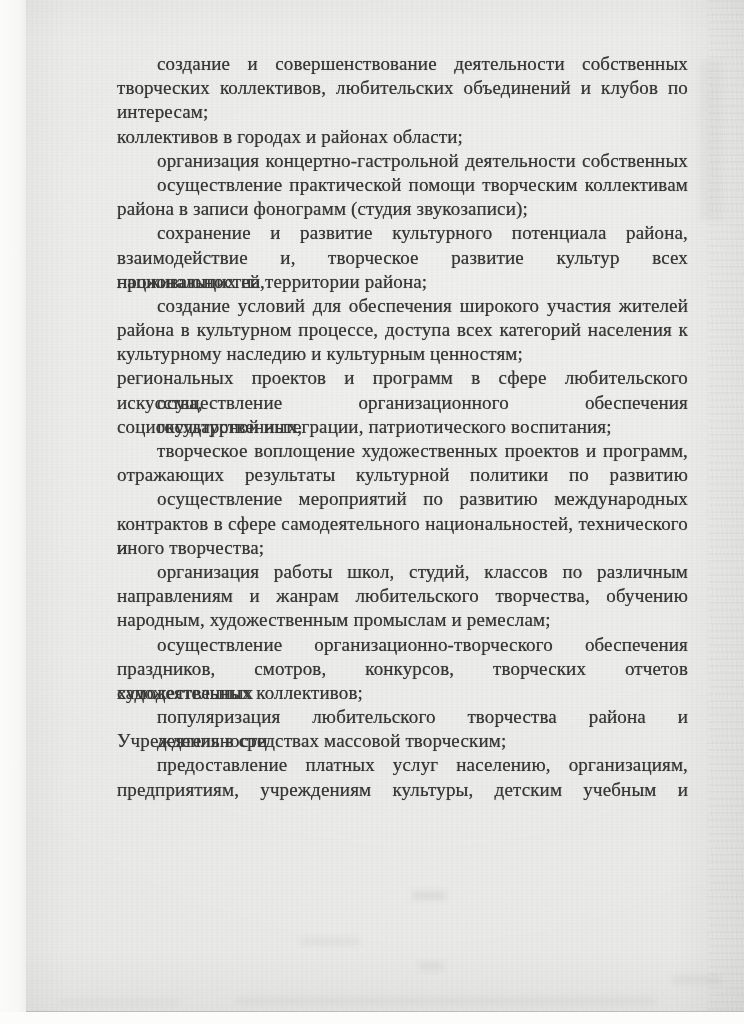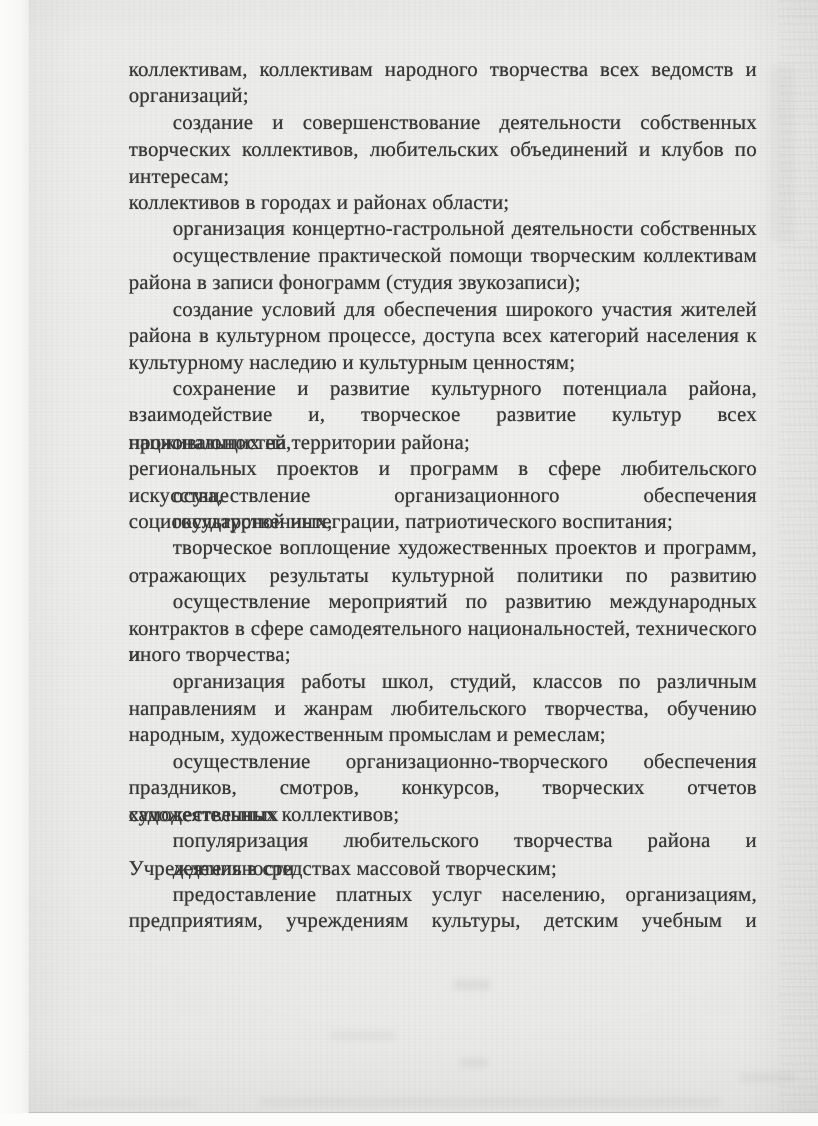--- a/index.html
+++ b/index.html
@@ -103,45 +103,41 @@
 <body>
 
 <div class="scan">
   <div class="left-strip"></div>
   <div class="paper">
     <div class="grain"></div>
     <div class="edge-noise"></div>
   </div>
   <div class="text-block">
       <div class="para">
-        <div class="line">коллективам, коллективам народного творчества всех ведомств и</div>
-        <div class="line last">организаций;</div>
-      </div>
-      <div class="para">
         <div class="line first-indent">создание и совершенствование деятельности собственных</div>
         <div class="line">творческих коллективов, любительских объединений и клубов по</div>
         <div class="line last">интересам;</div>
       </div>
       <div class="para">
         <div class="line last">коллективов в городах и районах области;</div>
         <div class="line first-indent">организация концертно-гастрольной деятельности собственных</div>
       </div>
       <div class="para">
         <div class="line first-indent">осуществление практической помощи творческим коллективам</div>
         <div class="line last">района в записи фонограмм (студия звукозаписи);</div>
       </div>
       <div class="para">
+        <div class="line first-indent">сохранение и развитие культурного потенциала района,</div>
+        <div class="line">взаимодействие и, творческое развитие культур всех национальностей,</div>
+        <div class="line last">проживающих на территории района;</div>
+      </div>
+      <div class="para">
         <div class="line first-indent">создание условий для обеспечения широкого участия жителей</div>
         <div class="line">района в культурном процессе, доступа всех категорий населения к</div>
         <div class="line last">культурному наследию и культурным ценностям;</div>
-      </div>
-      <div class="para">
-        <div class="line first-indent">сохранение и развитие культурного потенциала района,</div>
-        <div class="line">взаимодействие и, творческое развитие культур всех национальностей,</div>
-        <div class="line last">проживающих на территории района;</div>
       </div>
       <div class="para">
         <div class="line">региональных проектов и программ в сфере любительского искусства,</div>
         <div class="line first-indent">осуществление организационного обеспечения государственных,</div>
         <div class="line last">социокультурной интеграции, патриотического воспитания;</div>
       </div>
       <div class="para">
         <div class="line first-indent">творческое воплощение художественных проектов и программ,</div>
         <div class="line">отражающих результаты культурной политики по развитию</div>
       </div>

